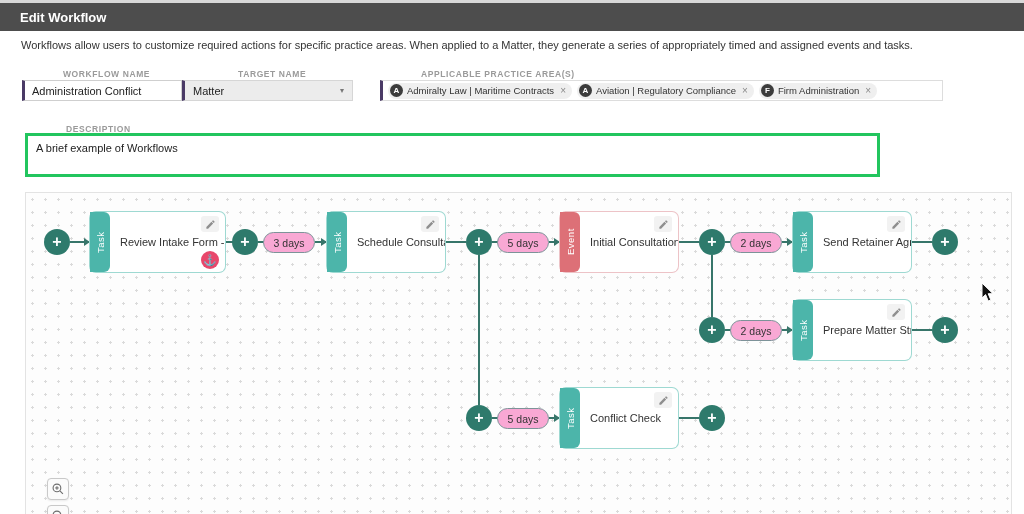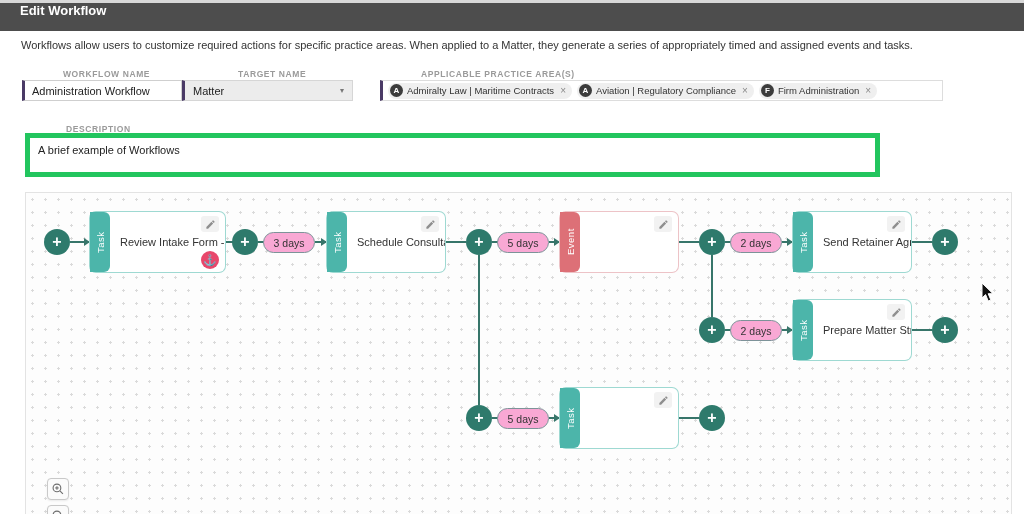--- a/index.html
+++ b/index.html
@@ -2,21 +2,21 @@
 <html><head>
 <meta charset="utf-8">
 <style>
   * { margin:0; padding:0; box-sizing:border-box; }
   html,body { width:1024px; height:514px; }
   body { position:relative; overflow:hidden; background:#ffffff;
          font-family:"Liberation Sans", sans-serif; }
 
   .top-strip { position:absolute; left:0; top:0; width:1024px; height:3px; background:#d8d8d8; }
   .header { position:absolute; left:0; top:3px; width:1024px; height:28px; background:#4d4d4d;
-            display:flex; padding-left:20px; }
+            display:flex; align-items:center; padding-left:20px; }
   .header-title { color:#ffffff; font-size:13px; font-weight:bold; }
 
   .intro { position:absolute; left:21px; top:39px; width:960px; font-size:11px; color:#333; }
 
   .field-label { position:absolute; font-size:8.5px; font-weight:bold; letter-spacing:.6px;
                  color:#9a9a9a;margin-left:40px; }
   .input-box { position:absolute; height:21px; background:#fff; border:1px solid #cfcfcf;
                border-left:3px solid #4a3a66; display:flex; align-items:center;
                padding-left:7px; font-size:11px; color:#222; }
   .select-box { position:absolute; height:21px; background:#ececec; border:1px solid #d6d6d6;
@@ -28,21 +28,21 @@
                border:1px solid #ddd; border-left:3px solid #4a3a66; display:flex;
                align-items:center; gap:5px; padding-left:5px; }
   .chip { display:flex; align-items:center; gap:4px; background:#efefef; border-radius:9px;
           height:16px; padding:0 6px 0 2px; font-size:9.5px; color:#333; white-space:nowrap; }
   .chip-avatar { width:13px; height:13px; border-radius:50%; background:#3c3c3c; color:#fff;
                  font-size:8px; font-weight:bold; display:flex; align-items:center;
                  justify-content:center; }
   .chip-close { color:#8a8a8a; font-size:10px; margin-left:2px; }
 
   .desc-box { position:absolute; left:25px; top:133px; width:855px; height:44px; background:#fff;
-              border:5px solid #22c55e; font-size:11px; color:#222; padding:6px 8px; }
+              border:3px solid #22c55e; font-size:11px; color:#222; padding:6px 8px; }
 
   .canvas { position:absolute; left:25px; top:192px; width:987px; height:330px;
             background:#fdfdfd; border:1px solid #e3e3e3; border-bottom:none;
             background-image:radial-gradient(circle, #dadada 1px, transparent 1.3px);
             background-size:13px 13px; }
 
   .node { position:absolute; height:60px; background:#fff; border-radius:6px; display:flex;
           box-shadow:0 0 0 1px #9ed9d2; }
   .node.event { box-shadow:0 0 0 1px #edc3c7; }
   .node-side { width:20px; border-radius:6px 0 0 6px; background:#4cb5aa; color:#fff;
@@ -81,21 +81,21 @@
 <div class="top-strip"></div>
 
 <div class="header">
   <span class="header-title">Edit Workflow</span>
 </div>
 
 <div class="intro">Workflows allow users to customize required actions for specific practice areas. When applied to a Matter, they generate a series of appropriately timed and assigned events and tasks.</div>
 
 <span class="field-label" style="left:23px; top:69px;">WORKFLOW NAME</span>
 <div class="input-box" style="left:22px; top:80px; width:160px;">
-  <span>Administration Workflow</span>
+  <span>Administration Conflict</span>
 </div>
 
 <span class="field-label" style="left:198px; top:69px;">TARGET NAME</span>
 <div class="select-box" style="left:182px; top:80px; width:171px;">
   <span>Matter</span>
   <span class="select-caret">▾</span>
 </div>
 
 <span class="field-label" style="left:381px; top:69px;">APPLICABLE PRACTICE AREA(S)</span>
 <div class="chips-box">
@@ -185,20 +185,23 @@
     </div>
   <div class="edit-icon">
     <svg width="11" height="11" viewBox="0 0 24 24" fill="#8f8f8f">
         <path d="M3 17.25V21h3.75L17.8 9.94l-3.75-3.75L3 17.25zM20.7 7.04a1 1 0 0 0 0-1.41l-2.34-2.34a1 1 0 0 0-1.41 0l-1.83 1.83 3.75 3.75 1.83-1.83z"></path>
       </svg>
   </div>
 </div>
 
 <div class="node event" style="left:560px; top:212px; width:118px;">
   <div class="node-side">Event</div>
+  <div class="node-body">
+      <span class="node-label">Initial Consultation</span>
+    </div>
   <div class="edit-icon">
     <svg width="11" height="11" viewBox="0 0 24 24" fill="#8f8f8f">
         <path d="M3 17.25V21h3.75L17.8 9.94l-3.75-3.75L3 17.25zM20.7 7.04a1 1 0 0 0 0-1.41l-2.34-2.34a1 1 0 0 0-1.41 0l-1.83 1.83 3.75 3.75 1.83-1.83z"></path>
       </svg>
   </div>
 </div>
 
 <div class="node" style="left:793px; top:212px; width:118px;">
   <div class="node-side">Task</div>
   <div class="node-body">
@@ -218,20 +221,23 @@
     </div>
   <div class="edit-icon">
     <svg width="11" height="11" viewBox="0 0 24 24" fill="#8f8f8f">
         <path d="M3 17.25V21h3.75L17.8 9.94l-3.75-3.75L3 17.25zM20.7 7.04a1 1 0 0 0 0-1.41l-2.34-2.34a1 1 0 0 0-1.41 0l-1.83 1.83 3.75 3.75 1.83-1.83z"></path>
       </svg>
   </div>
 </div>
 
 <div class="node" style="left:560px; top:388px; width:118px;">
   <div class="node-side">Task</div>
+  <div class="node-body">
+      <span class="node-label">Conflict Check</span>
+    </div>
   <div class="edit-icon">
     <svg width="11" height="11" viewBox="0 0 24 24" fill="#8f8f8f">
         <path d="M3 17.25V21h3.75L17.8 9.94l-3.75-3.75L3 17.25zM20.7 7.04a1 1 0 0 0 0-1.41l-2.34-2.34a1 1 0 0 0-1.41 0l-1.83 1.83 3.75 3.75 1.83-1.83z"></path>
       </svg>
   </div>
 </div>
 
 <div class="zoom-btn" style="top:478px;">
   <svg width="14" height="14" viewBox="0 0 20 20" fill="none" stroke="#6e6e6e" stroke-width="1.6">
     <circle cx="8.5" cy="8.5" r="5.5"></circle>

